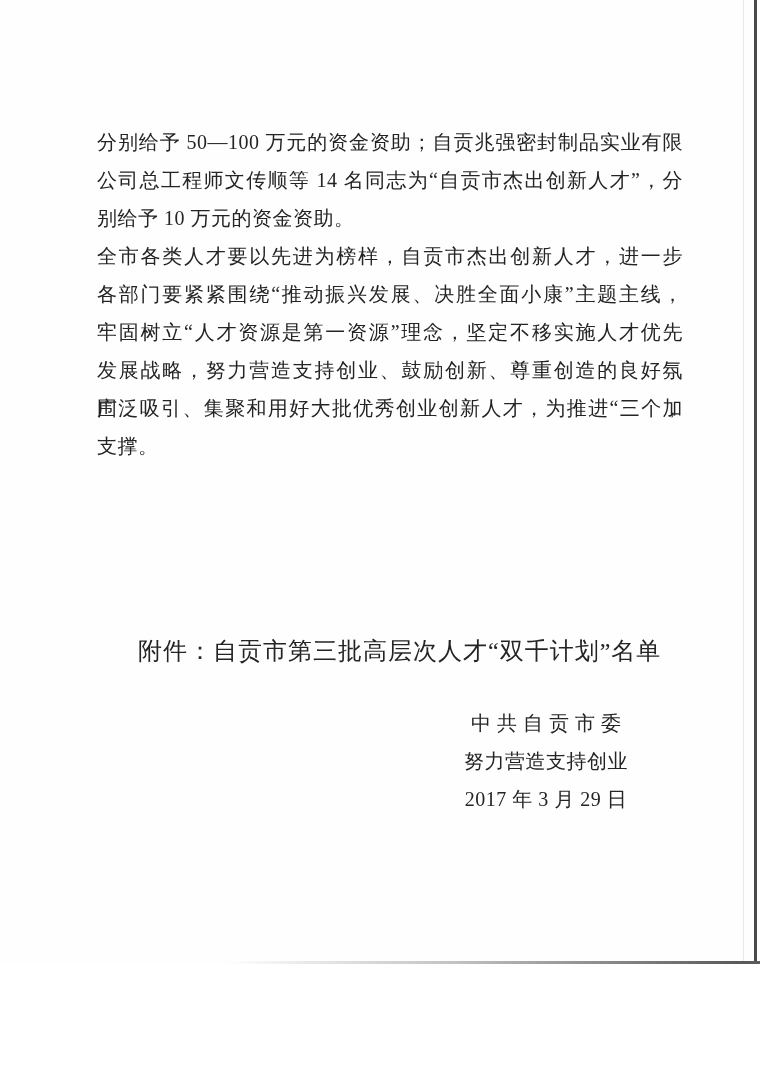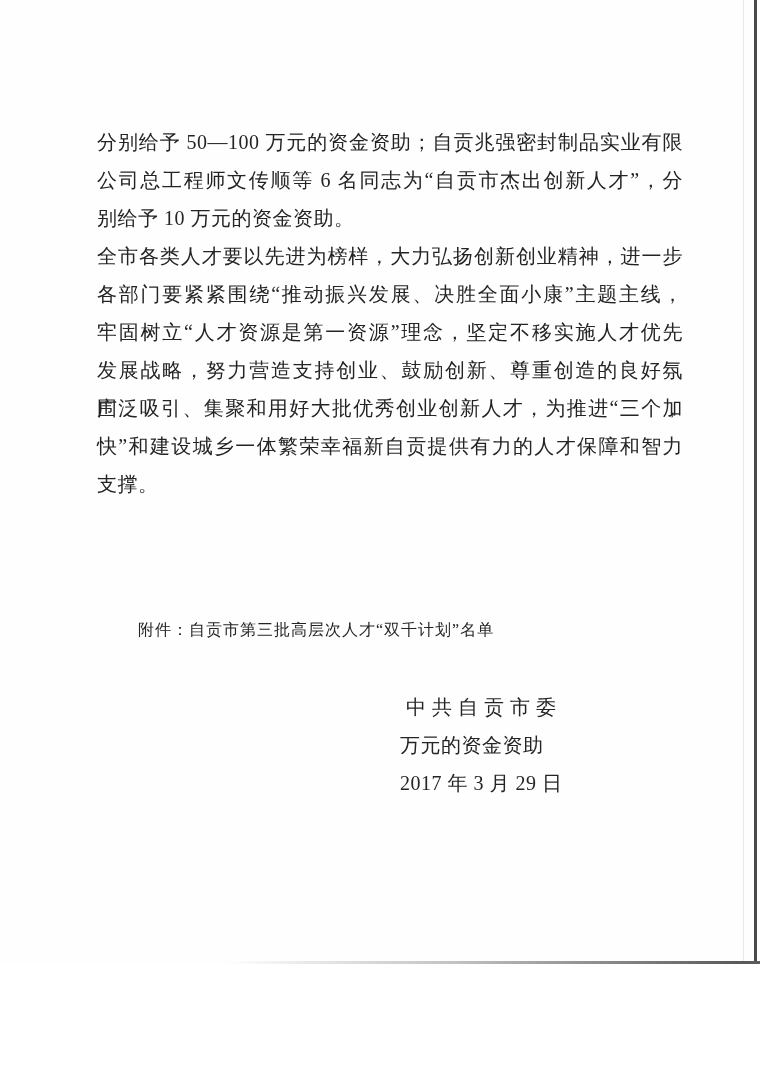--- a/index.html
+++ b/index.html
@@ -53,32 +53,32 @@
   }
   .line.fill {
     text-align: justify;
     text-align-last: justify;
   }
   .line.indent {
     padding-left: 39px;
   }
   .attachment {
     position: absolute;
-    left: 138px; top: 611px;
-    font-size: 16px;
+    left: 138px; top: 632px;
+    font-size: 24px;
     line-height: 38px;
     letter-spacing: 1px;
     white-space: nowrap;
     text-align: right;
   }
   .signature {
     position: absolute;
-    left: 400px; top: 688px;
+    left: 400px; top: 704px;
     width: 292px;
-    text-align: left;
+    text-align: center;
     font-size: 20px;
   }
   .signature .sig {
     height: 38px;
     line-height: 38px;
     white-space: nowrap;
   }
   .sig-org1 {
     letter-spacing: 6px;
     padding-left: 6px; 
@@ -104,34 +104,33 @@
 <body>
 
 <div class="page">
 
   <div class="scan-v-light"></div>
   <div class="scan-v-dark"></div>
   <div class="scan-h-bottom"></div>
 
   <div class="text-block">
       <div class="line fill">分别给予 50—100 万元的资金资助；自贡兆强密封制品实业有限</div>
-      <div class="line fill">公司总工程师文传顺等 6 名同志为“自贡市杰出创新人才”，分</div>
+      <div class="line fill">公司总工程师文传顺等 14 名同志为“自贡市杰出创新人才”，分</div>
       <div class="line">别给予 10 万元的资金资助。</div>
-      <div class="line fill">全市各类人才要以先进为榜样，大力弘扬创新创业精神，进一步</div>
+      <div class="line fill">全市各类人才要以先进为榜样，自贡市杰出创新人才，进一步</div>
       <div class="line fill">各部门要紧紧围绕“推动振兴发展、决胜全面小康”主题主线，</div>
       <div class="line fill">牢固树立“人才资源是第一资源”理念，坚定不移实施人才优先</div>
       <div class="line fill">发展战略，努力营造支持创业、鼓励创新、尊重创造的良好氛围，</div>
       <div class="line fill">广泛吸引、集聚和用好大批优秀创业创新人才，为推进“三个加</div>
-      <div class="line fill">快”和建设城乡一体繁荣幸福新自贡提供有力的人才保障和智力</div>
       <div class="line">支撑。</div>
     </div>
 
   <div class="attachment">附件：自贡市第三批高层次人才“双千计划”名单</div>
 
   <div class="signature">
     <div class="sig sig-org1">中共自贡市委</div>
-    <div class="sig sig-org2">万元的资金资助</div>
+    <div class="sig sig-org2">努力营造支持创业</div>
     <div class="sig sig-date">2017 年 3 月 29 日</div>
   </div>
 
   <div class="footer">— 2 —</div>
 
 </div>
 
 </body></html>

